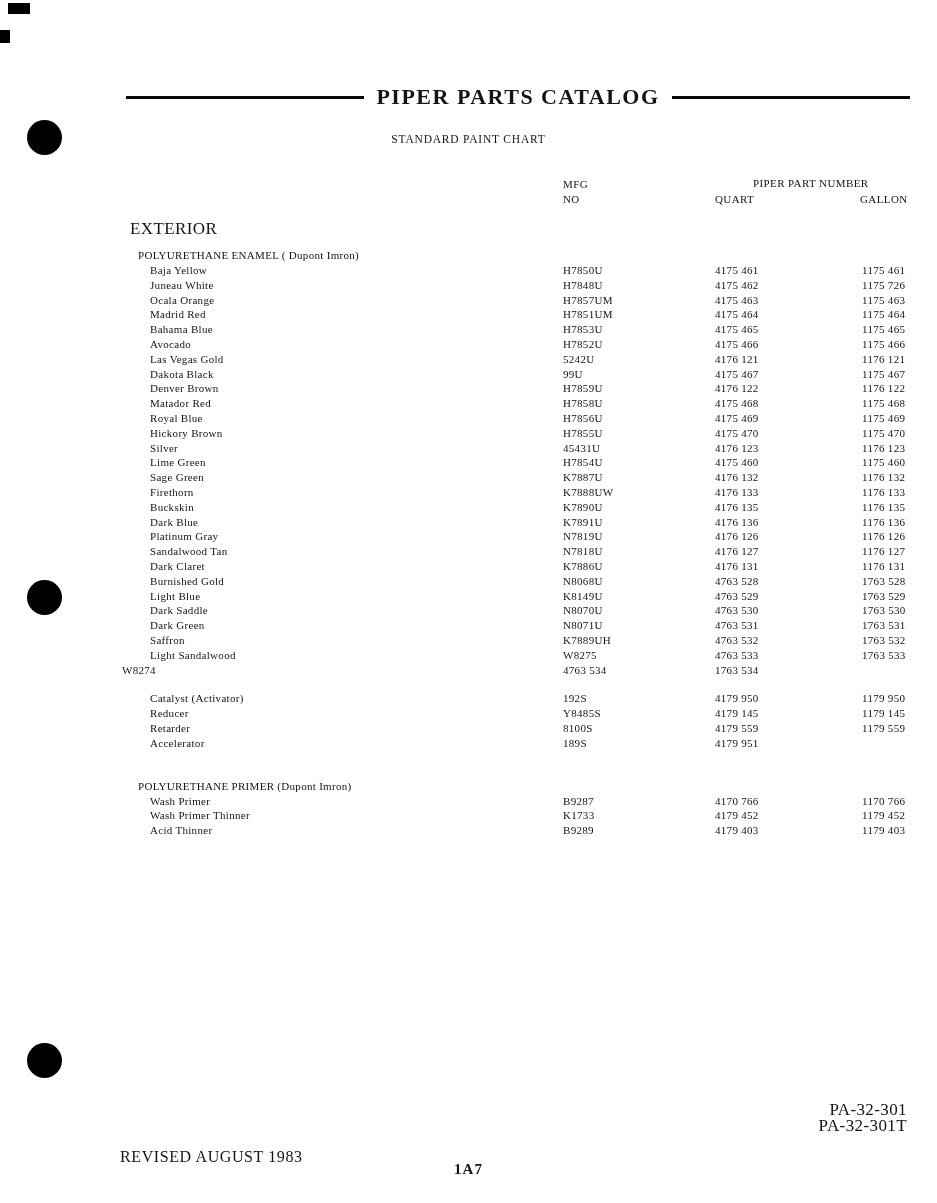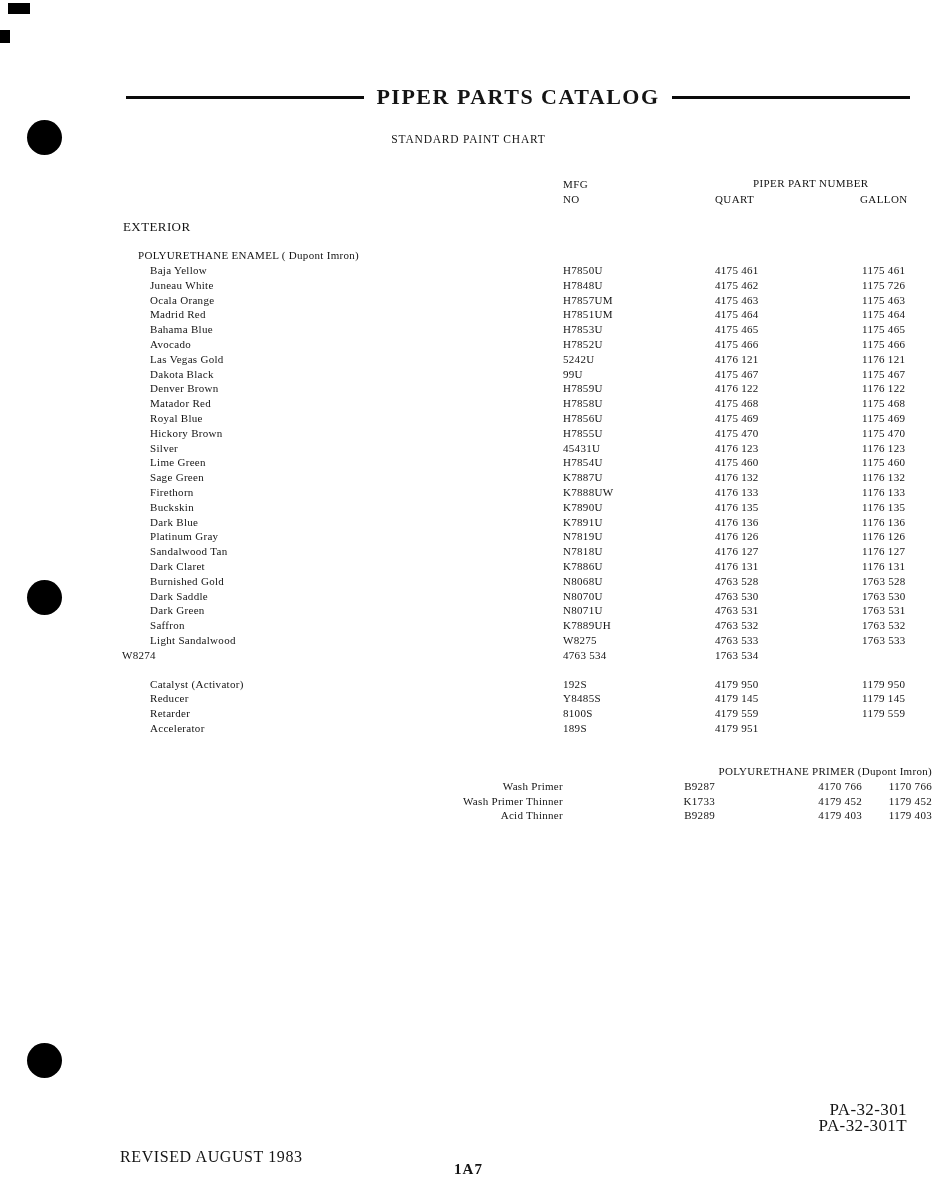--- a/index.html
+++ b/index.html
@@ -50,37 +50,37 @@
     font-size: 11.5px;
     letter-spacing: 0.8px;
   }
 
   
   .hdr { position: absolute; font-size: 11px; letter-spacing: 0.4px; white-space: nowrap; }
   .hdr-mfg { left: 563px; top: 177px; line-height: 15px; }
   .hdr-group { left: 753px; top: 177px; }
   .hdr-quart { left: 715px; top: 193px; }
   .hdr-gallon { left: 860px; top: 193px; }
-  .section-label { position: absolute; left: 123px; top: 219px; font-size: 13px; letter-spacing: 0.4px; }
+  .section-label { position: absolute; left: 130px; top: 219px; font-size: 17px; letter-spacing: 0.4px; }
 
   
   .paint-table {
     position: absolute;
     left: 122px;
     top: 248px;
     width: 810px;
     font-size: 11px;
     letter-spacing: 0.3px;
   }
   .group-heading {
     padding-left: 16px;
     line-height: 15px;
     white-space: nowrap;
   }
-  .group + .group { margin-top: 28px; text-align: right; }
+  .group + .group { margin-top: 28px; }
   .block + .block { margin-top: 14px; }
   .row {
     display: grid;
     grid-template-columns: 441px 152px 147px auto;
     line-height: 14.8px;
     white-space: nowrap;
   }
   .cell.name { padding-left: 28px; }
 
   
@@ -246,20 +246,26 @@
             <span class="cell quart">4176 131</span>
             <span class="cell gallon">1176 131</span>
           </div>
           <div class="row">
             <span class="cell name">Burnished Gold</span>
             <span class="cell mfg">N8068U</span>
             <span class="cell quart">4763 528</span>
             <span class="cell gallon">1763 528</span>
           </div>
           <div class="row">
+            <span class="cell name">Light Blue</span>
+            <span class="cell mfg">K8149U</span>
+            <span class="cell quart">4763 529</span>
+            <span class="cell gallon">1763 529</span>
+          </div>
+          <div class="row">
             <span class="cell name">Dark Saddle</span>
             <span class="cell mfg">N8070U</span>
             <span class="cell quart">4763 530</span>
             <span class="cell gallon">1763 530</span>
           </div>
           <div class="row">
             <span class="cell name">Dark Green</span>
             <span class="cell mfg">N8071U</span>
             <span class="cell quart">4763 531</span>
             <span class="cell gallon">1763 531</span>

